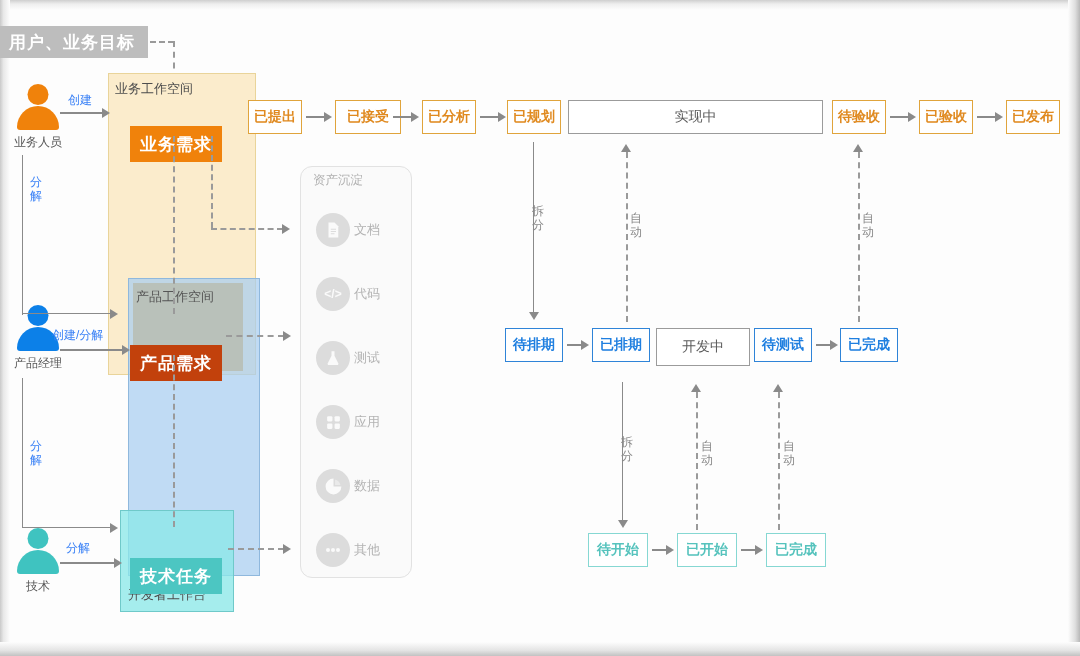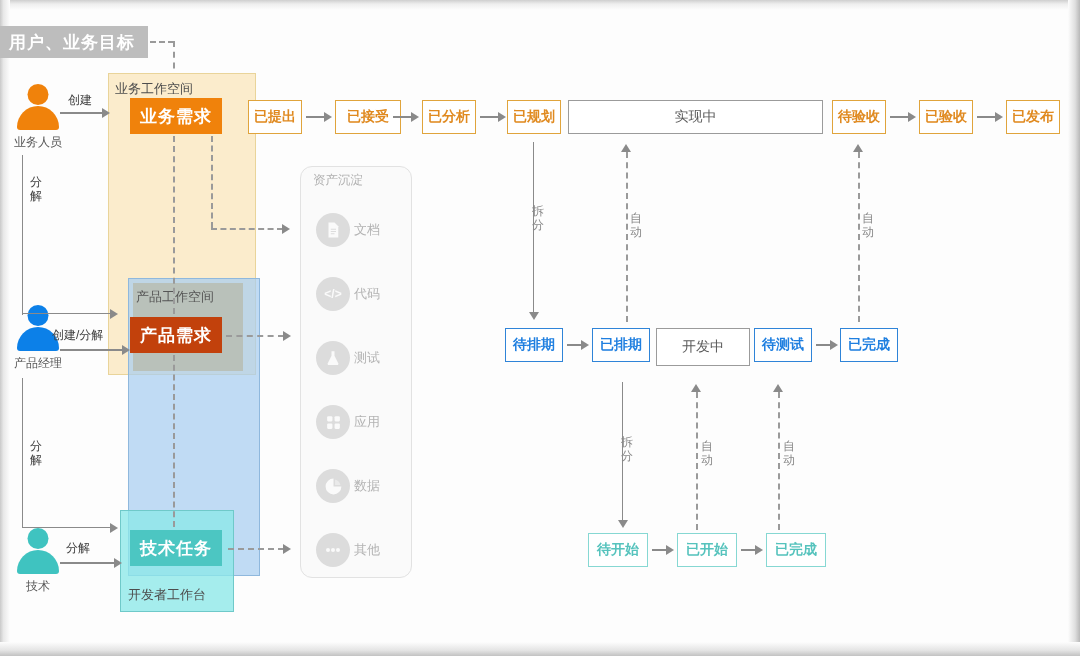--- a/index.html
+++ b/index.html
@@ -41,21 +41,21 @@
     background:rgba(167,205,240,0.72);border:1px solid #8fb8dd;}
   #ws-dev{left:120px;top:510px;width:112px;height:100px;
     background:rgba(140,232,232,0.78);border:1px solid #6fc9c9;}
   #ws-product-label{left:133px;top:283px;width:110px;height:88px;
     background:rgba(180,176,150,0.55);}
 
   .ws-title{position:absolute;font-size:13px;color:#4d4d4d;font-weight:normal;}
 
   
   .chip{position:absolute;display:flex;align-items:center;justify-content:center;
-    font-size:17px;font-weight:bold;color:#ffffff;letter-spacing:1px;}
+    font-size:17px;font-weight:bold;color:#ffffff;letter-spacing:1px;margin-top:28px;}
   #chip-business{left:130px;top:98px;width:92px;height:36px;background:#f0820b;}
   #chip-product{left:130px;top:317px;width:92px;height:36px;background:#c2410c;}
   #chip-tech{left:130px;top:530px;width:92px;height:36px;background:#4cc6c2;}
 
   
   .actor{position:absolute;width:64px;text-align:center;}
   .actor .av{width:46px;height:46px;margin:0 auto;position:relative;}
   .actor .av .head{position:absolute;left:50%;top:0;transform:translateX(-50%);
     width:21px;height:21px;border-radius:50%;}
   .actor .av .body{position:absolute;left:50%;bottom:0;transform:translateX(-50%);
@@ -84,21 +84,21 @@
     border-left:5px solid transparent;border-right:5px solid transparent;
     border-bottom:8px solid #8a8a8a;}
   .vline-dash{position:absolute;width:0;border-left:2px dashed #9a9a9a;}
   .hline-dash{position:absolute;height:0;border-top:2px dashed #9a9a9a;}
   .hdash-head{position:absolute;width:0;height:0;
     border-top:5px solid transparent;border-bottom:5px solid transparent;
     border-left:8px solid #8a8a8a;}
 
   .elabel{position:absolute;font-size:12px;color:#8a8a8a;
     width:14px;line-height:1.15;text-align:center;}
-  .hlabel{position:absolute;font-size:12px;color:#404040;white-space:nowrap;}
+  .hlabel{position:absolute;font-size:12px;color:#3b82f6;white-space:nowrap;}
 
   
   .elbow{position:absolute;border-color:#8a8a8a;border-style:solid;}
 
   
   #asset-panel{
     left:300px;top:166px;width:110px;height:410px;
     background:#fafafa;border:1.4px solid #e2e2e2;border-radius:12px;
   }
   #asset-title{position:absolute;left:313px;top:172px;font-size:12.5px;color:#b0b0b0;}

